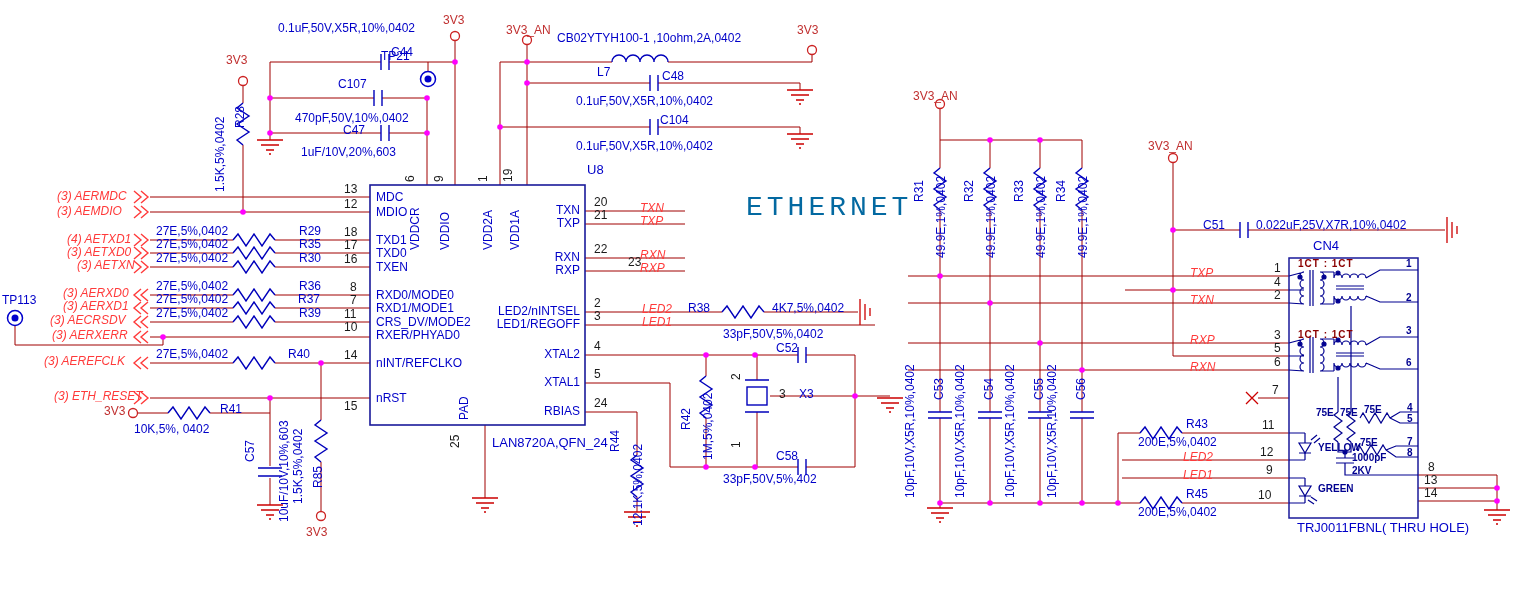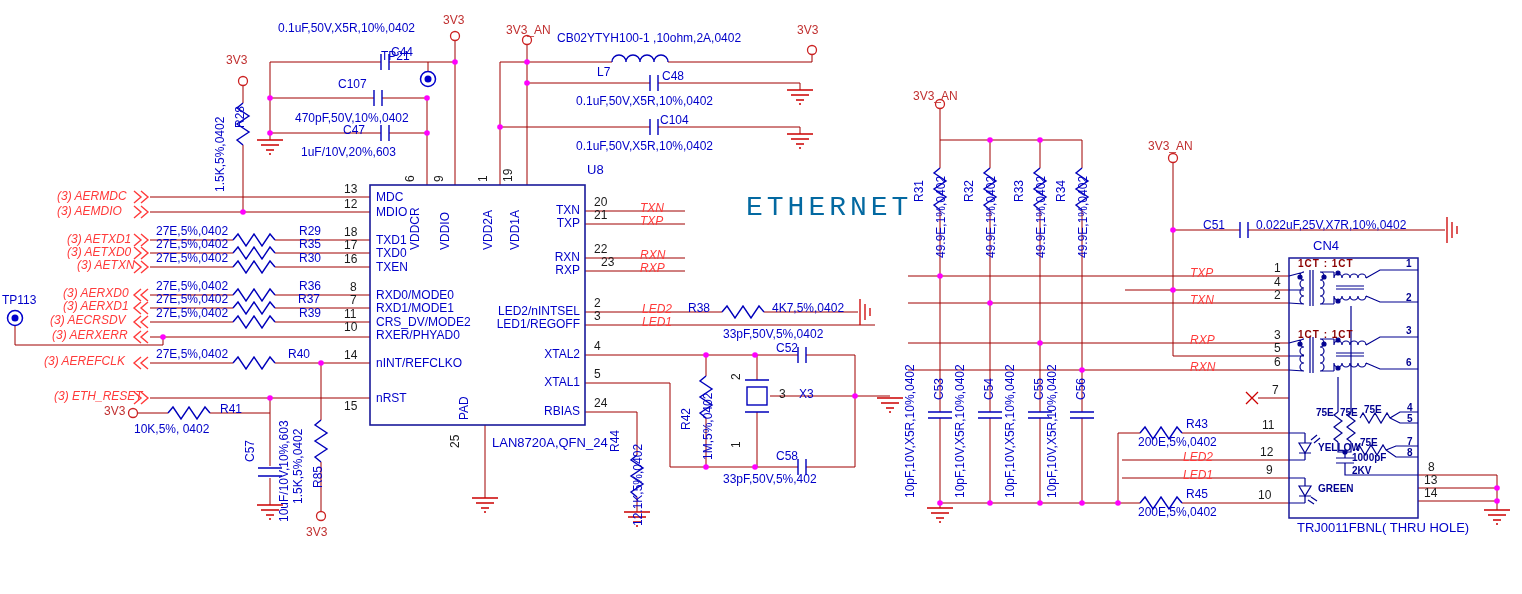--- a/index.html
+++ b/index.html
@@ -304,30 +304,30 @@
 <span class="l" style="left:455px;top:251px;width:125px;text-align:right">RXN</span>
 <span class="l" style="left:455px;top:264px;width:125px;text-align:right">RXP</span>
 <span class="l" style="left:455px;top:305px;width:125px;text-align:right">LED2/nINTSEL</span>
 <span class="l" style="left:455px;top:318px;width:125px;text-align:right">LED1/REGOFF</span>
 <span class="l" style="left:455px;top:348px;width:125px;text-align:right">XTAL2</span>
 <span class="l" style="left:455px;top:376px;width:125px;text-align:right">XTAL1</span>
 <span class="l" style="left:455px;top:405px;width:125px;text-align:right">RBIAS</span>
 <span class="l dk" style="left:594px;top:196px">20</span>
 <span class="l dk" style="left:594px;top:209px">21</span>
 <span class="l dk" style="left:594px;top:243px">22</span>
-<span class="l dk" style="left:601px;top:256px">23</span>
+<span class="l dk" style="left:628px;top:256px">23</span>
 <span class="l dk" style="left:594px;top:297px">2</span>
 <span class="l dk" style="left:594px;top:310px">3</span>
 <span class="l dk" style="left:594px;top:340px">4</span>
 <span class="l dk" style="left:594px;top:368px">5</span>
 <span class="l dk" style="left:594px;top:397px">24</span>
 
 <span class="l sig" style="left:57px;top:190px">(3) AERMDC</span>
 <span class="l sig" style="left:57px;top:205px">(3) AEMDIO</span>
-<span class="l sig" style="left:67px;top:233px">(3) AETXD1</span>
+<span class="l sig" style="left:67px;top:233px">(4) AETXD1</span>
 <span class="l sig" style="left:67px;top:246px">(3) AETXD0</span>
 <span class="l sig" style="left:77px;top:259px">(3) AETXN</span>
 <span class="l sig" style="left:63px;top:287px">(3) AERXD0</span>
 <span class="l sig" style="left:63px;top:300px">(3) AERXD1</span>
 <span class="l sig" style="left:50px;top:314px">(3) AECRSDV</span>
 <span class="l sig" style="left:52px;top:329px">(3) AERXERR</span>
 <span class="l sig" style="left:44px;top:355px">(3) AEREFCLK</span>
 <span class="l sig" style="left:54px;top:390px">(3) ETH_RESET</span>
 <span class="l" style="left:2px;top:294px">TP113</span>
 

